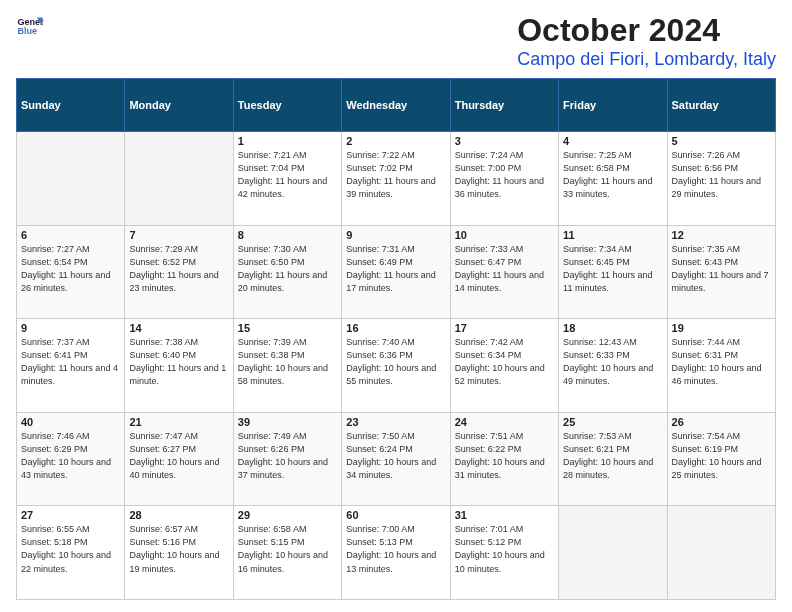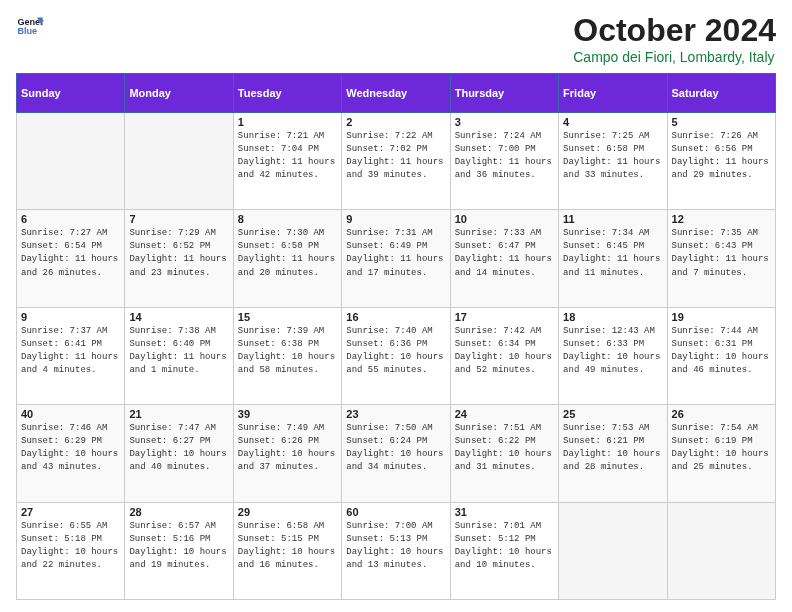--- a/index.html
+++ b/index.html
@@ -34,36 +34,36 @@
     }
     .title-section {
       text-align: left;
     }
     .main-title {
       font-size: 32px;
       font-weight: bold;
       color: #222;
     }
     .subtitle {
-      font-size: 14px;
-      color: #15803d;
+      font-size: 18px;
+      color: #1d4ed8;
     }
     .calendar {
       flex: 1;
       border: 1px solid #ccc;
       border-collapse: collapse;
       width: 100%;
       table-layout: fixed;
     }
     .calendar th {
-      background-color: #6d28d9;
+      background-color: #0c4a6e;
       color: #fff;
       font-size: 11px;
       font-weight: bold;
-      padding: 13px 4px;
+      padding: 20px 4px;
       text-align: left;
       border: 1px solid #3a63b0;
     }
     .calendar td {
       border: 1px solid #ccc;
       vertical-align: top;
       padding: 3px 4px;
       font-size: 9.5px;
       color: #222;
       background: #fff;
@@ -76,21 +76,20 @@
       font-size: 11px;
       font-weight: bold;
       color: #222;
       display: block;
       margin-bottom: 2px;
     }
     .day-info {
       font-size: 9px;
       line-height: 1.45;
       color: #333;
-      font-family: Liberation Mono, monospace;
     }
     td.empty {
       background: #f5f5f5;
     }
   </style>
 </head>
 <body>
 
 <div class="page">
   <div class="header">

